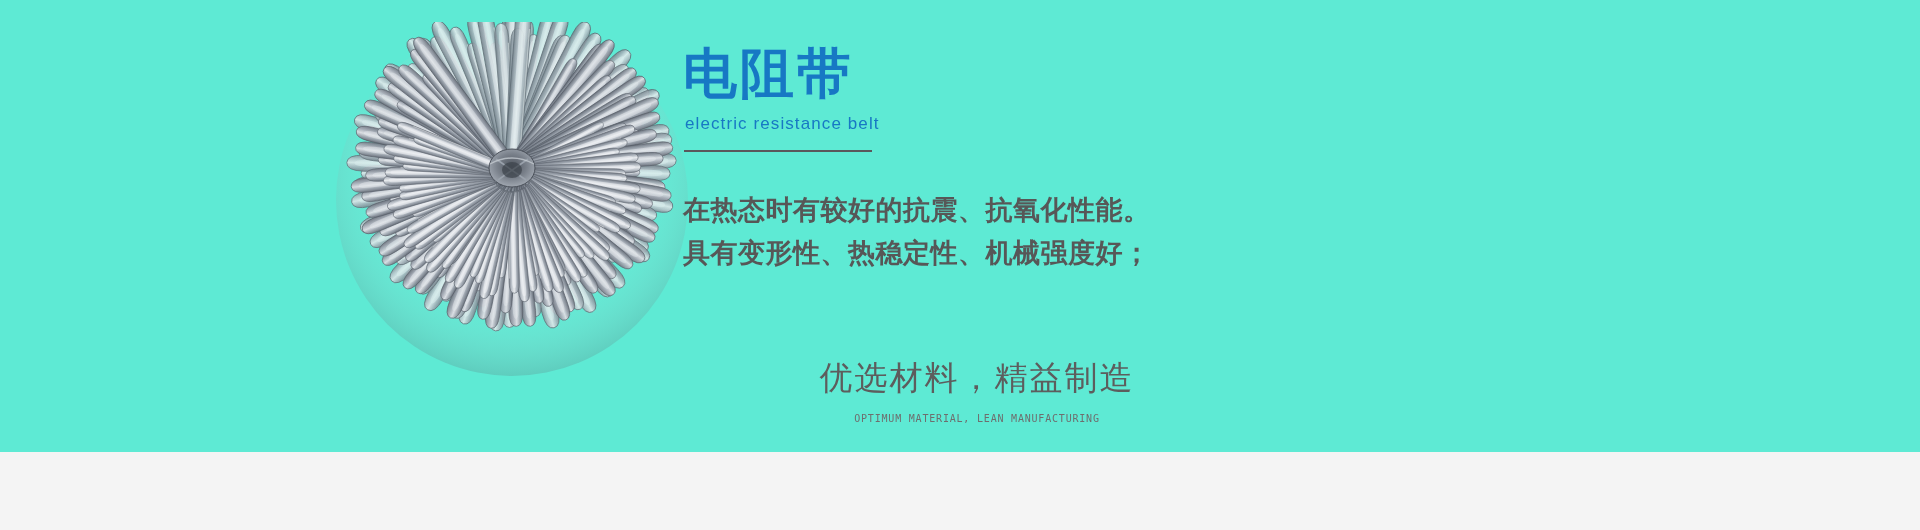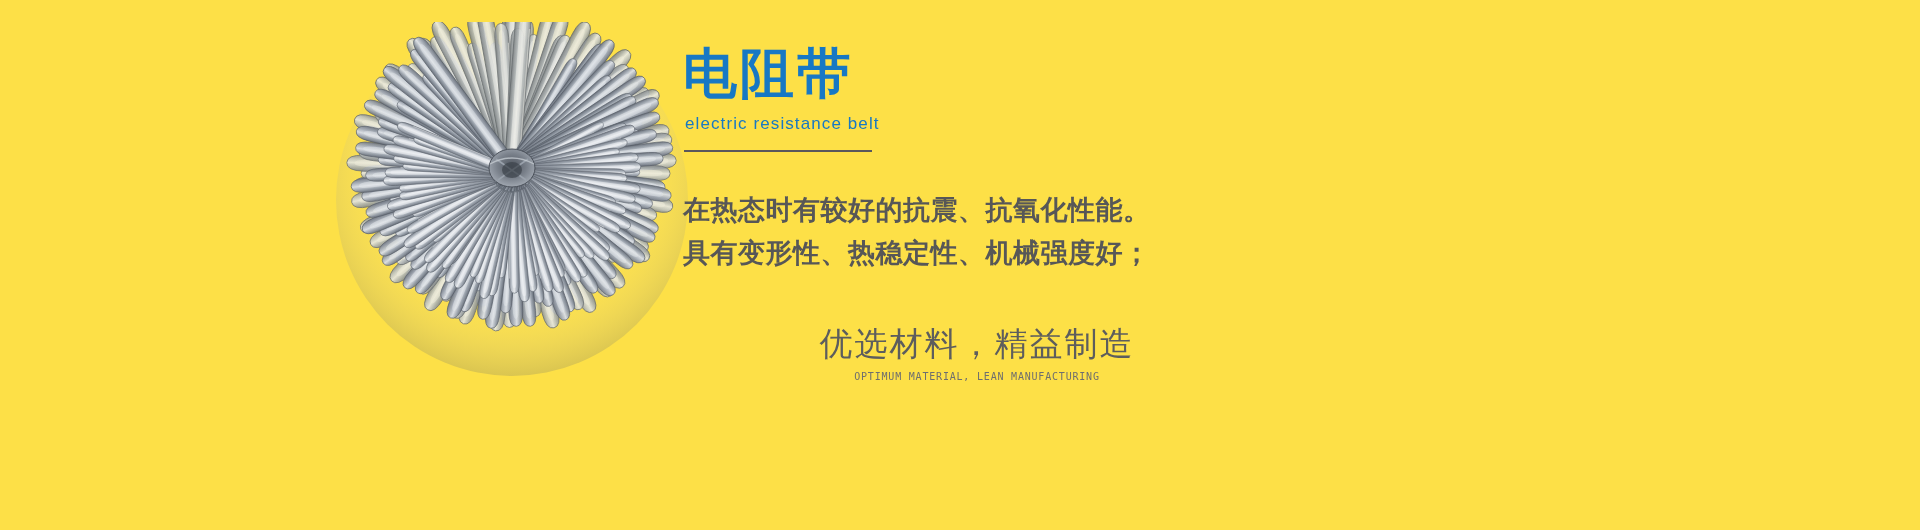--- a/index.html
+++ b/index.html
@@ -13,22 +13,22 @@
 
   body {
     background: #f4f4f4;
     font-family: "Liberation Sans", "DejaVu Sans", sans-serif;
     position: relative;
   }
 
   .banner {
     position: relative;
     width: 1920px;
-    height: 530px;
-    background: #fde047;
+    height: 452px;
+    background: #5eead4;
     display: block;
   }
 
   
   .product-figure {
     position: absolute;
     left: 300px;
     top: 22px;
     width: 420px;
     height: 420px;
@@ -101,23 +101,24 @@
     text-align: center;
   }
   .slogan-cn {
     font-family: "DejaVu Sans", "Liberation Sans", sans-serif;
     font-size: 33px;
     line-height: 44px;
     font-weight: 400;
     color: #5d5d5d;
     letter-spacing: 2px;
     white-space: nowrap;
+    margin-top: 34px;
   }
   .slogan-en {
-    margin-top: 4px;
+    margin-top: 12px;
     font-family: "DejaVu Sans Mono", "Liberation Mono", monospace;
     font-size: 10px;
     line-height: 14px;
     font-weight: 400;
     color: #6e6e6e;
     letter-spacing: 0.8px;
     white-space: nowrap;
   }
 </style>
 </head>

